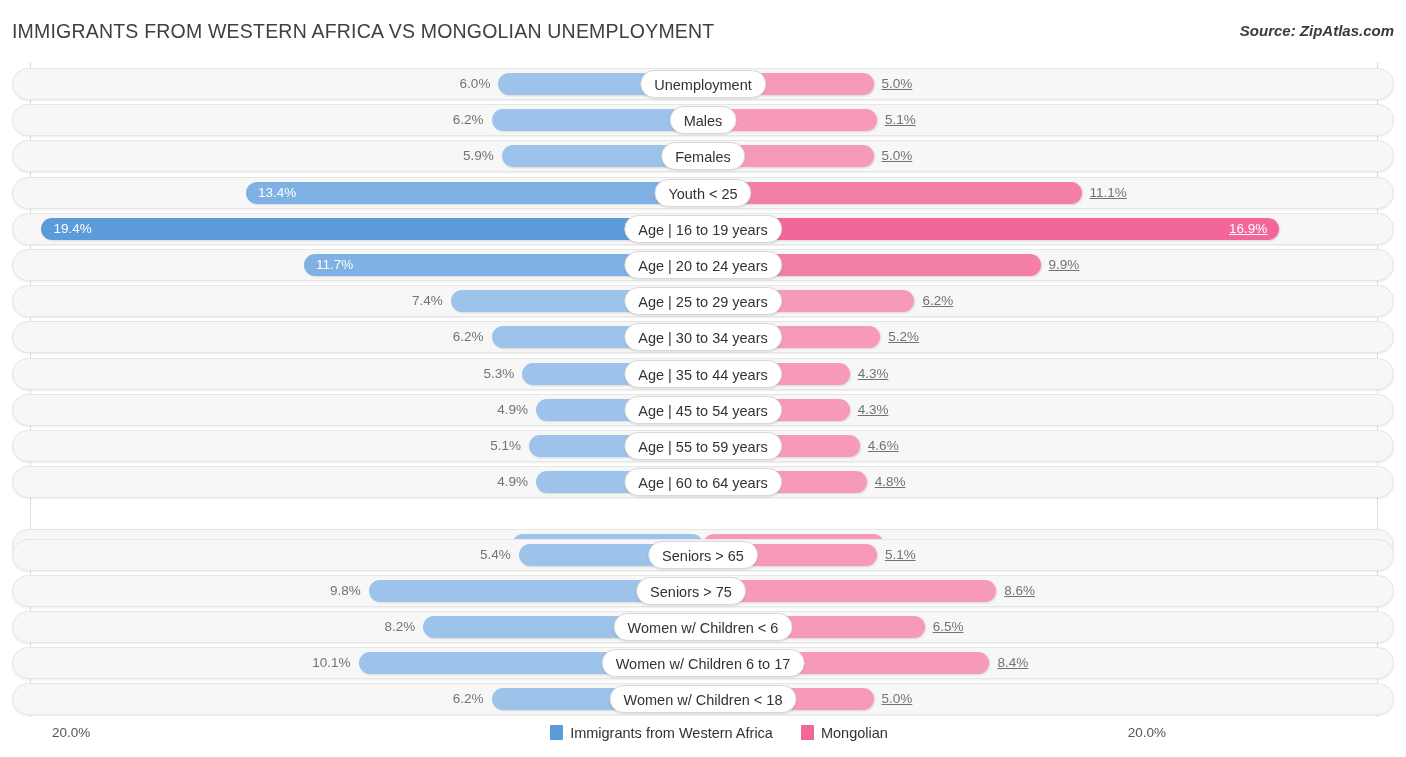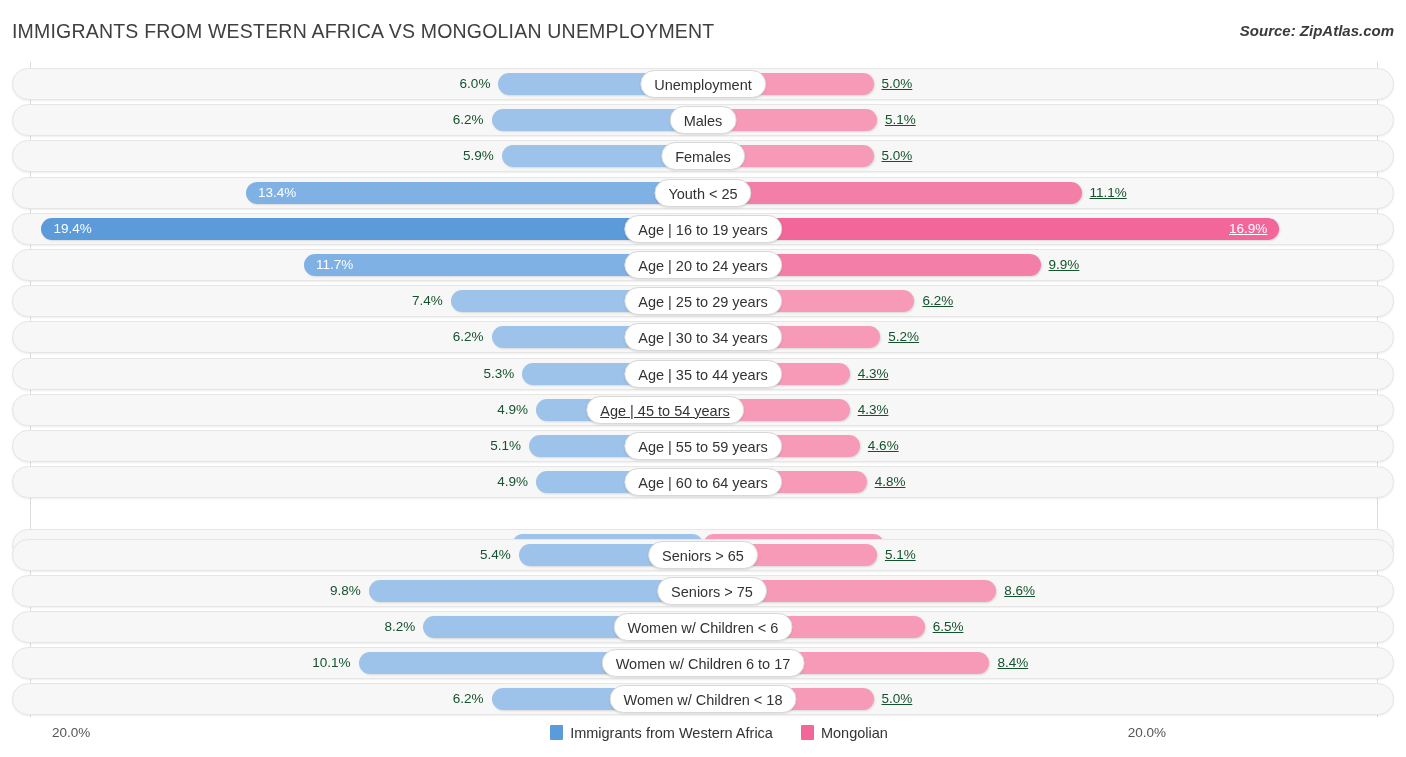--- a/index.html
+++ b/index.html
@@ -87,21 +87,21 @@
     border-radius: 11px;
     box-sizing: border-box;
   }
   .bar-left  { box-shadow: 1px 1px 2px rgba(0,0,0,0.12); }
   .bar-right { box-shadow: 1px 1px 2px rgba(0,0,0,0.12); }
 
   .val {
     position: absolute;
     top: 8px;
     font-size: 13.5px;
-    color: #14532d;
+    color: #737373;
     white-space: nowrap;
     line-height: 16px;
   }
   .val-left  { text-align: right; }
   .val-right { text-align: left; text-decoration: underline; }
   .val-inside {
     color: #ffffff;
     font-weight: normal;
   }
 
@@ -249,21 +249,21 @@
         <div class="val val-left" style="left: 402.27px; width: 100px;">5.3%</div>
         <div class="val val-right" style="left: 845.63px;">4.3%</div>
         <div class="center-label" style="left: 691px;">Age | 35 to 44 years</div>
       </div>
       <div class="row" style="top: 331.8px;">
         <div class="track"></div>
         <div class="bar bar-left" style="left: 523.91px; width: 167.09px; background: rgb(157, 195, 234);"></div>
         <div class="bar bar-right" style="left: 691px; width: 146.63px; background: rgb(247, 154, 184);"></div>
         <div class="val val-left" style="left: 415.91px; width: 100px;">4.9%</div>
         <div class="val val-right" style="left: 845.63px;">4.3%</div>
-        <div class="center-label" style="left: 653px; text-decoration: underline;">Age | 45 to 54 years</div>
+        <div class="center-label" style="left: 691px;">Age | 45 to 54 years</div>
       </div>
       <div class="row" style="top: 368px;">
         <div class="track"></div>
         <div class="bar bar-left" style="left: 517.09px; width: 173.91px; background: rgb(157, 195, 234);"></div>
         <div class="bar bar-right" style="left: 691px; width: 156.86px; background: rgb(247, 154, 184);"></div>
         <div class="val val-left" style="left: 409.09px; width: 100px;">5.1%</div>
         <div class="val val-right" style="left: 855.86px;">4.6%</div>
         <div class="center-label" style="left: 691px;">Age | 55 to 59 years</div>
       </div>
       <div class="row" style="top: 404.2px;">
@@ -288,21 +288,21 @@
         <div class="val val-left" style="left: 398.86px; width: 100px;">5.4%</div>
         <div class="val val-right" style="left: 872.91px;">5.1%</div>
         <div class="center-label" style="left: 691px;">Seniors &gt; 65</div>
       </div>
       <div class="row" style="top: 512.8px;">
         <div class="track"></div>
         <div class="bar bar-left" style="left: 356.82px; width: 334.18px; background: rgb(157, 195, 234);"></div>
         <div class="bar bar-right" style="left: 691px; width: 293.26px; background: rgb(247, 154, 184);"></div>
         <div class="val val-left" style="left: 248.82px; width: 100px;">9.8%</div>
         <div class="val val-right" style="left: 992.26px;">8.6%</div>
-        <div class="center-label" style="left: 700px; text-align: right;">Seniors &gt; 75</div>
+        <div class="center-label" style="left: 679px; text-align: right;">Seniors &gt; 75</div>
       </div>
       <div class="row" style="top: 549px;">
         <div class="track"></div>
         <div class="bar bar-left" style="left: 411.38px; width: 279.62px; background: rgb(157, 195, 234);"></div>
         <div class="bar bar-right" style="left: 691px; width: 221.65px; background: rgb(247, 154, 184);"></div>
         <div class="val val-left" style="left: 303.38px; width: 100px;">8.2%</div>
         <div class="val val-right" style="left: 920.65px;">6.5%</div>
         <div class="center-label" style="left: 691px;">Women w/ Children &lt; 6</div>
       </div>
       <div class="row" style="top: 585.2px;">

